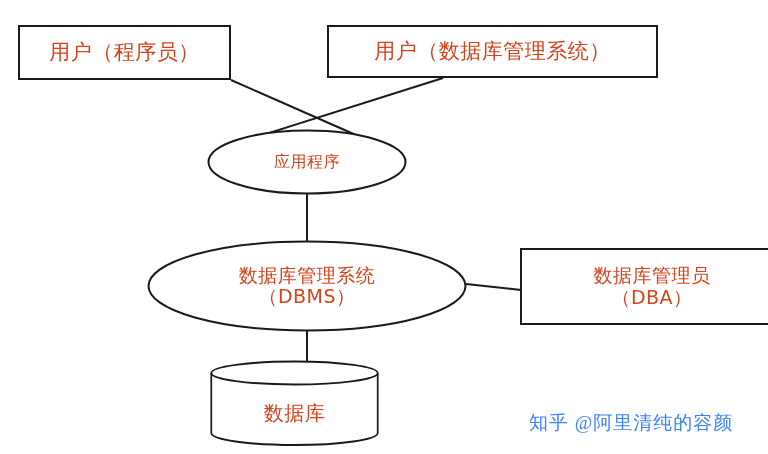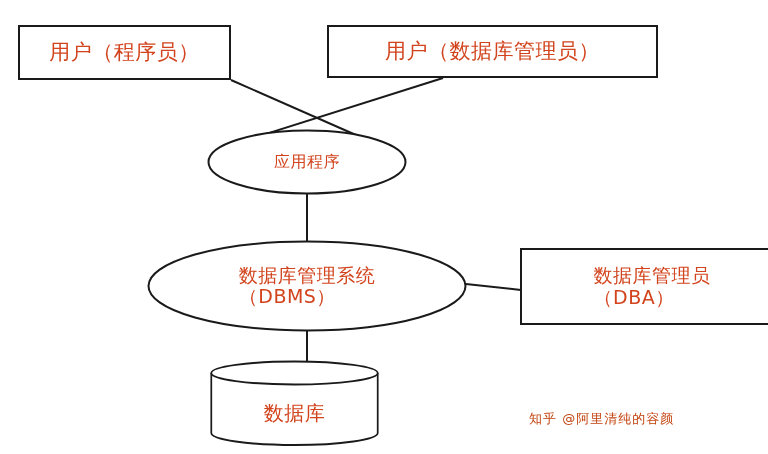--- a/index.html
+++ b/index.html
@@ -25,20 +25,21 @@
     top: 0;
     width: 768px;
     height: 454px;
   }
   .node {
     position: absolute;
     box-sizing: border-box;
     display: flex;
     align-items: center;
     justify-content: center;
+    text-align: center;
     color: #d2441d;
     line-height: 1.12;
     letter-spacing: 0.5px;
   }
   .box {
     border: 2px solid #1a1a1a;
     background: #ffffff;
   }
   .node .label {
     display: block;
@@ -88,25 +89,26 @@
     pointer-events: none;
   }
   .node .label {
     position: relative;
     z-index: 2;
   }
   #watermark {
     position: absolute;
     left: 529px;
     top: 410px;
-    font-size: 13px;
-    color: #c2410c;
+    font-size: 19px;
+    color: #3b82f6;
     letter-spacing: 1px;
     white-space: nowrap;
     user-select: none;
+    font-family: Liberation Serif, serif;
   }
 </style>
 </head>
 <body>
 
 <div id="canvas">
 
   <svg id="wires" viewBox="0 0 768 454" preserveAspectRatio="none">
 
     <line x1="231" y1="80" x2="365" y2="139" stroke="#1a1a1a" stroke-width="2"></line>
@@ -118,21 +120,21 @@
     <line x1="466" y1="284" x2="521" y2="290" stroke="#1a1a1a" stroke-width="2"></line>
 
     <line x1="307" y1="331" x2="307" y2="366" stroke="#1a1a1a" stroke-width="2"></line>
   </svg>
 
   <div class="node box" id="node-user-programmer">
     <span class="label">用户（程序员）</span>
   </div>
 
   <div class="node box" id="node-user-enduser">
-    <span class="label">用户（数据库管理员）</span>
+    <span class="label">用户（数据库管理系统）</span>
   </div>
 
   <div class="node" id="node-application">
     <svg class="shape-svg" viewBox="0 0 200 66" preserveAspectRatio="none">
       <ellipse cx="100" cy="33" rx="98.5" ry="31.5" fill="#ffffff" stroke="#1a1a1a" stroke-width="2"></ellipse>
     </svg>
     <span class="label">应用程序</span>
   </div>
 
   <div class="node" id="node-dbms">

